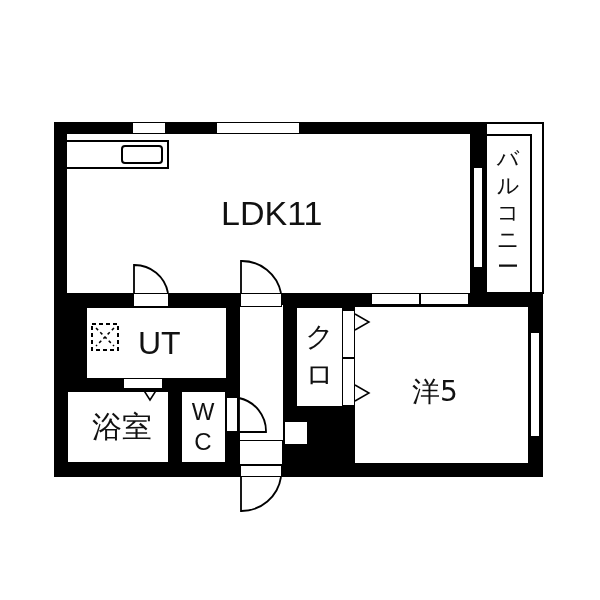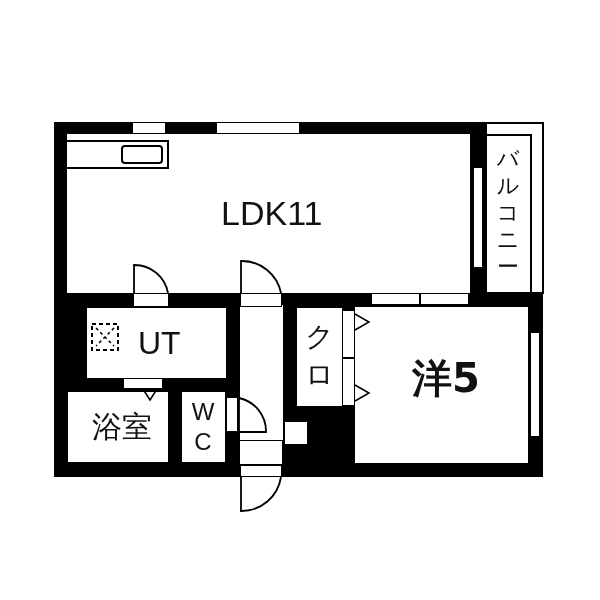--- a/index.html
+++ b/index.html
@@ -96,13 +96,13 @@
 <div class="abs" style="left:183px; top:397px; width:40px; display:flex; flex-direction:column; align-items:center; font-size:24px; line-height:30px; color:#111; font-family:'Liberation Sans', sans-serif;">
   <span>W</span>
   <span>C</span>
 </div>
 
 <div class="abs" style="left:298px; top:318px; width:43px; display:flex; flex-direction:column; align-items:center; font-size:28px; line-height:38px; color:#111;">
   <span>ク</span>
   <span>ロ</span>
 </div>
 
-<div class="label" style="left:412px; top:358px; font-size:40px;font-weight:bold;">洋5</div>
+<div class="label" style="left:412px; top:378px; font-size:28px;">洋5</div>
 
 </body></html>

